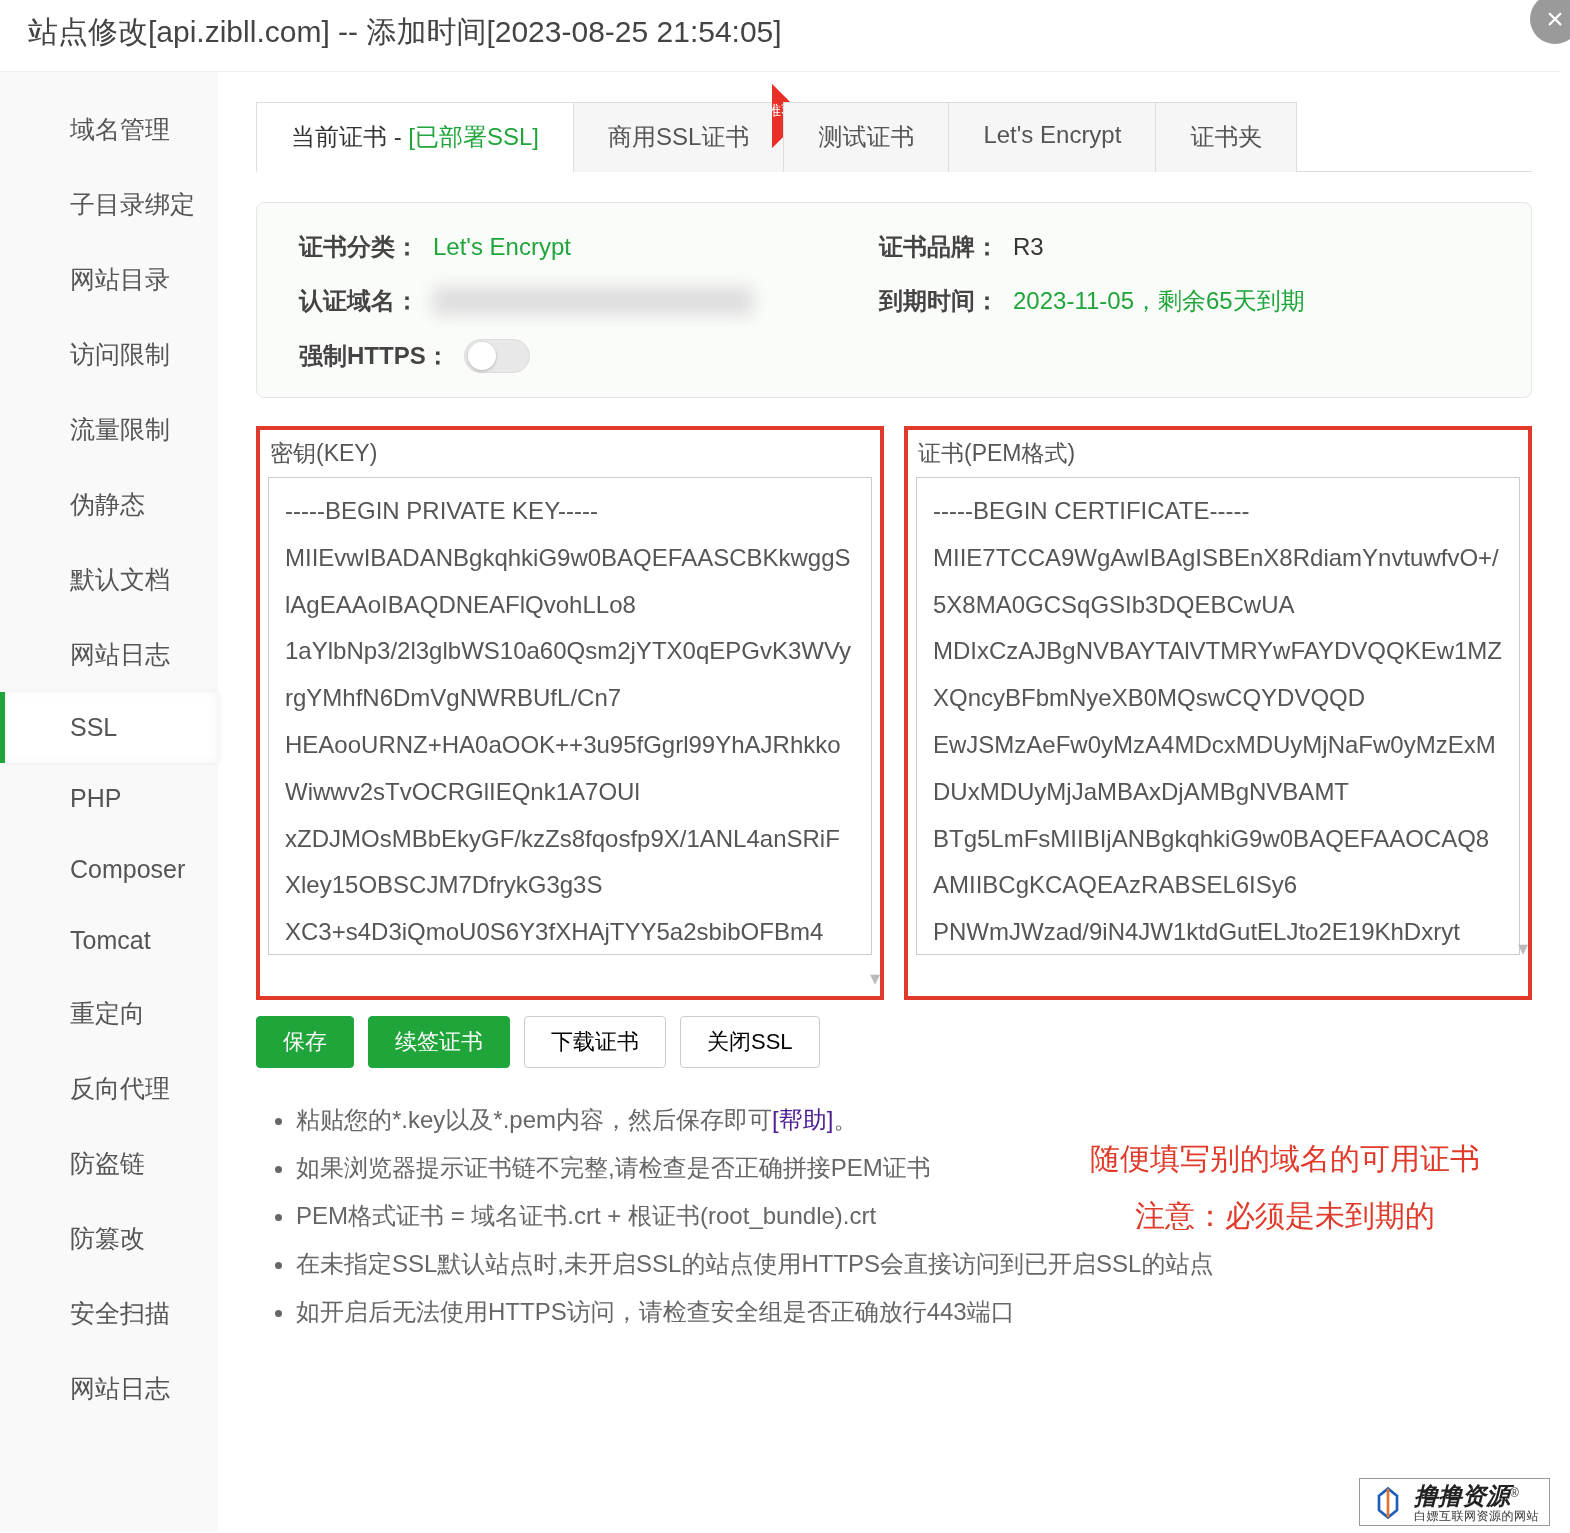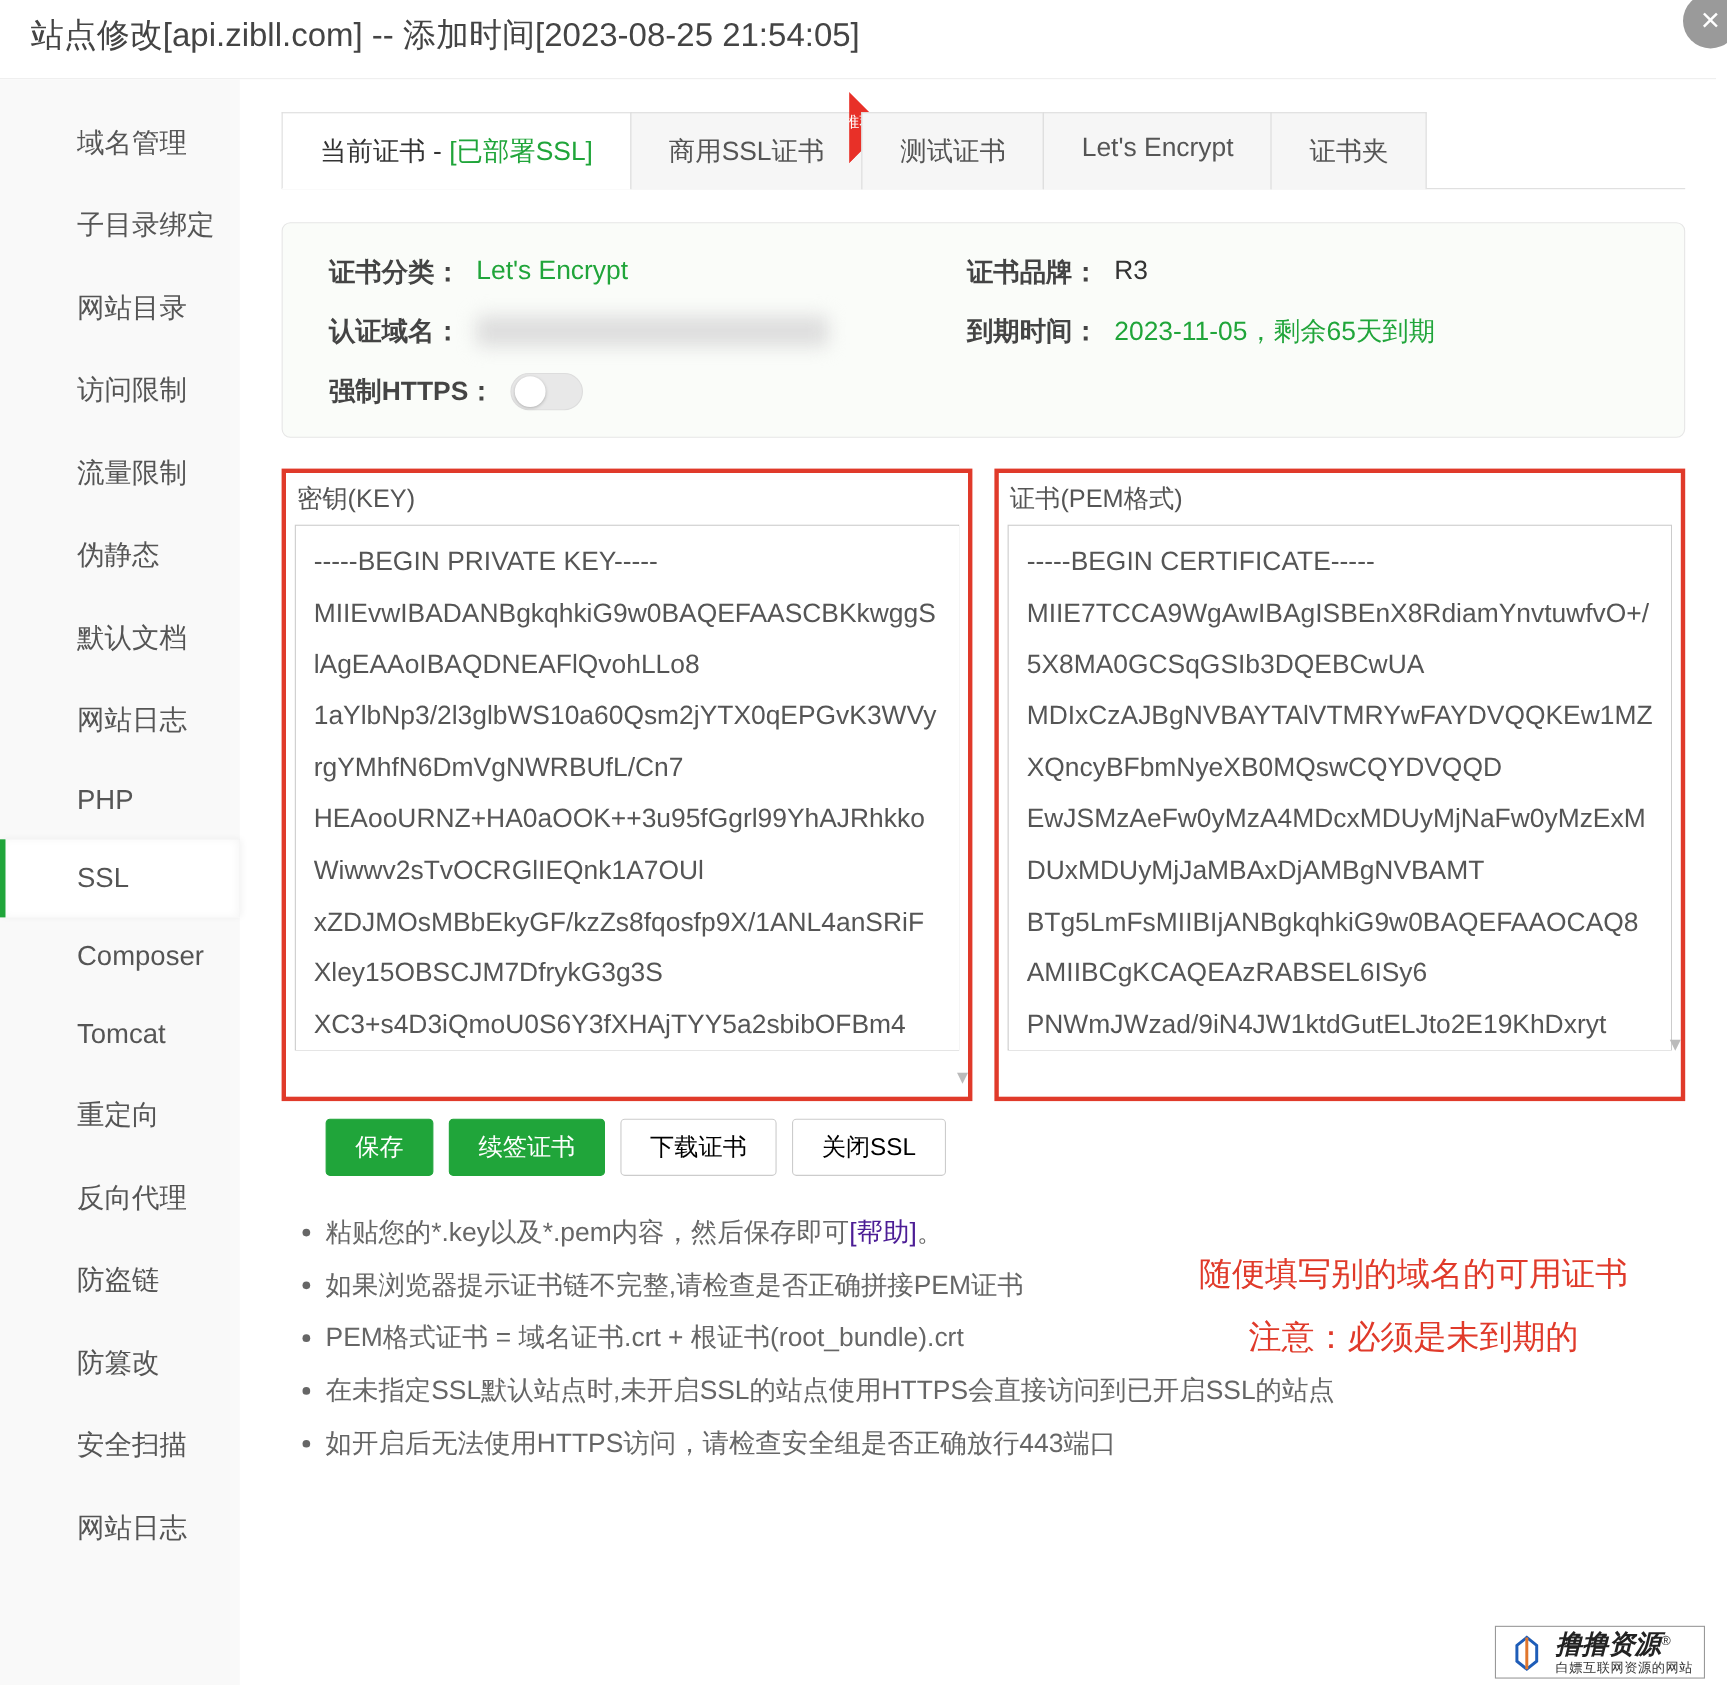--- a/index.html
+++ b/index.html
@@ -163,21 +163,21 @@
     border: 1px solid #ccc;
     font-family: "Segoe UI","Microsoft YaHei",Arial,sans-serif;
     font-size: 24px;
     line-height: 1.95;
     padding: 10px 16px;
     color: #555;
     overflow-y: scroll;
     white-space: pre-wrap;
     word-break: break-all;
   }
-  .btn-row { display: flex; gap: 14px; margin-top: 16px; margin-left: 40px; }
+  .btn-row { display: flex; gap: 14px; margin-top: 16px; }
   .btn {
     padding: 10px 26px;
     border-radius: 4px;
     font-size: 22px;
     cursor: pointer;
     border: 1px solid #ccc;
     background: #fff;
     color: #000000;
   }
   .btn.primary {
@@ -243,22 +243,22 @@
 
     <div class="sidebar sidebar-wrap">
       <div class="sidebar-item">域名管理</div>
       <div class="sidebar-item">子目录绑定</div>
       <div class="sidebar-item">网站目录</div>
       <div class="sidebar-item">访问限制</div>
       <div class="sidebar-item">流量限制</div>
       <div class="sidebar-item">伪静态</div>
       <div class="sidebar-item">默认文档</div>
       <div class="sidebar-item">网站日志</div>
+      <div class="sidebar-item active">SSL</div>
       <div class="sidebar-item">PHP</div>
-      <div class="sidebar-item active">SSL</div>
       <div class="sidebar-item">Composer</div>
       <div class="sidebar-item">Tomcat</div>
       <div class="sidebar-item">重定向</div>
       <div class="sidebar-item">反向代理</div>
       <div class="sidebar-item">防盗链</div>
       <div class="sidebar-item">防篡改</div>
       <div class="sidebar-item">安全扫描</div>
       <div class="sidebar-item">网站日志</div>
     </div>
 

